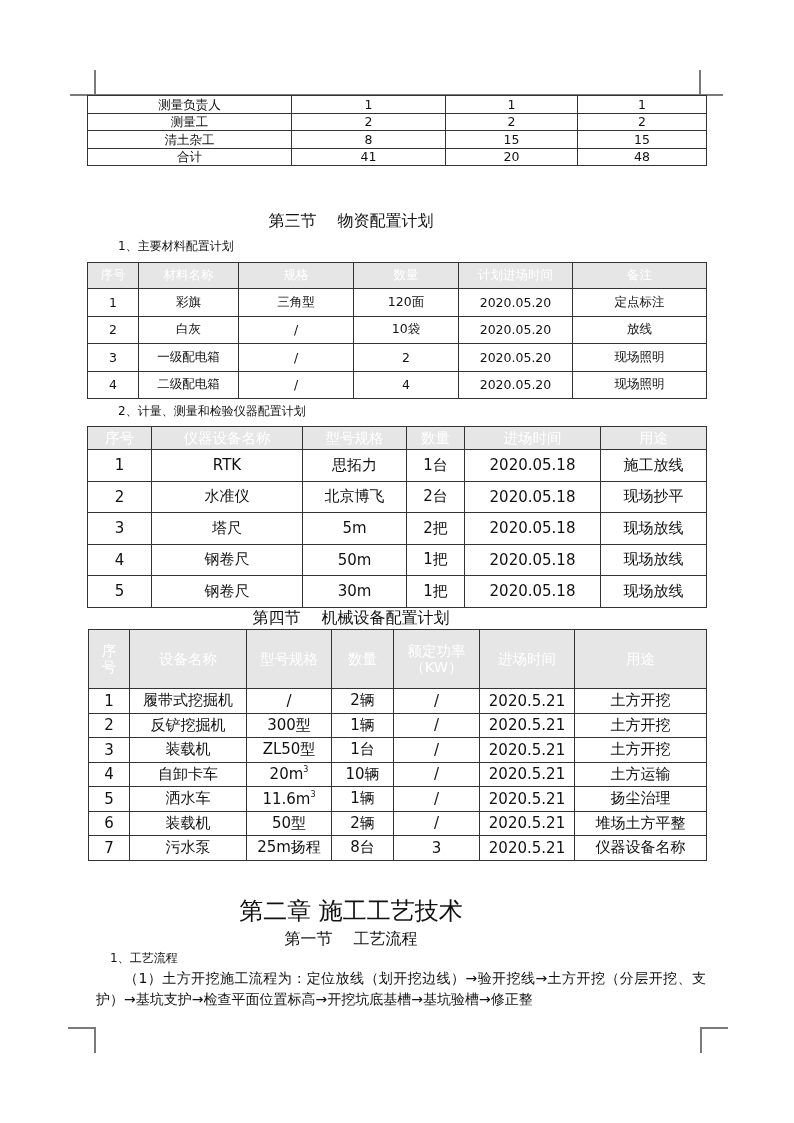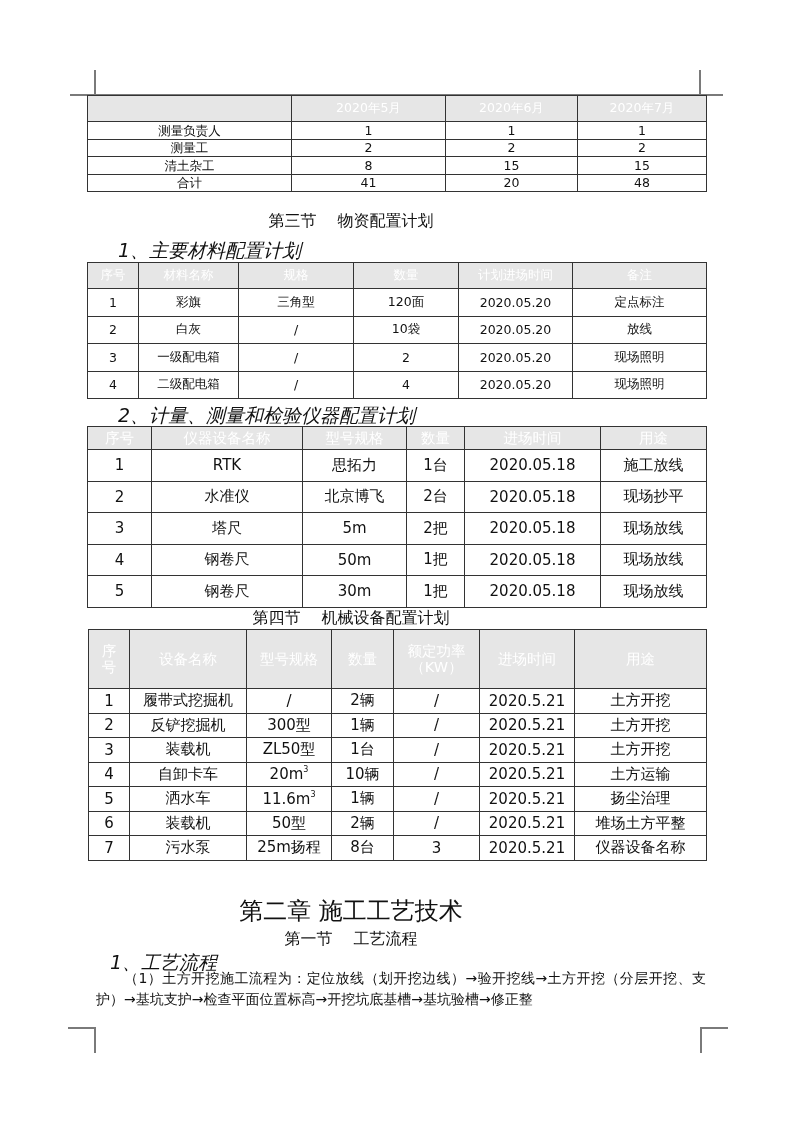--- a/index.html
+++ b/index.html
@@ -17,21 +17,21 @@
   .t2 td { height:26.5px; }
   .t3 { left:87px; top:426px; width:619px; font-size:15px; }
   .t3 th { height:22px; font-size:14.5px; }
   .t3 td { height:30.5px; }
   .t4 { left:88px; top:629px; width:618px; font-size:15px; }
   .t4 th { height:40px; font-size:14.5px; line-height:16px; white-space:normal; }
   .t4 td { height:23.5px; }
   .heading { position:absolute; left:0; width:702px; text-align:center; }
   .h-sec { font-size:16px; }
   .h-chap { font-size:24px; }
-  .sub { position:absolute; font-size:19px;font-style:italic; }
+  .sub { position:absolute; font-size:12px; }
   .para { position:absolute; left:96px; width:610px; font-size:14px; line-height:21px; text-indent:28px; text-align:justify; }
   sup { font-size:8px; vertical-align:7px; }
 </style>
 </head>
 <body>
 
 <div class="mark" style="left:94px;top:70px;width:1.5px;height:25px;"></div>
 <div class="mark" style="left:70px;top:94px;width:653px;height:1.5px;"></div>
 <div class="mark" style="left:699px;top:70px;width:1.5px;height:25px;"></div>
 <div class="mark" style="left:68px;top:1027px;width:27px;height:1.5px;"></div>
@@ -40,26 +40,20 @@
 <div class="mark" style="left:700px;top:1027px;width:1.5px;height:26px;"></div>
 
 <table class="t1">
   <colgroup>
       <col style="width:204px">
       <col style="width:154px">
       <col style="width:132px">
       <col style="width:129px">
     </colgroup>
   <tbody>
-      <tr>
-    <th></th>
-    <th>2020年5月</th>
-    <th>2020年6月</th>
-    <th>2020年7月</th>
-  </tr>
   <tr>
     <td>测量负责人</td>
     <td>1</td>
     <td>1</td>
     <td>1</td>
   </tr>
   <tr>
     <td>测量工</td>
     <td>2</td>
     <td>2</td>

